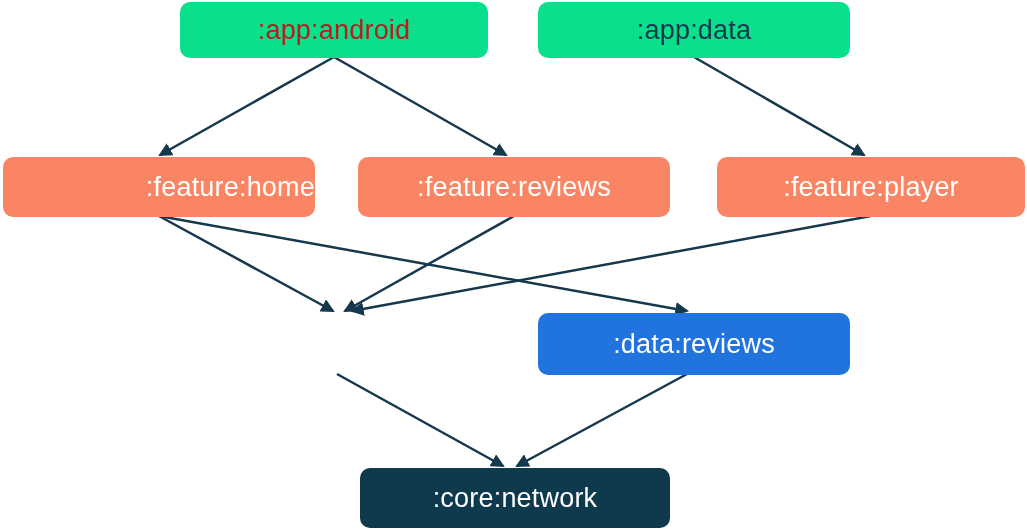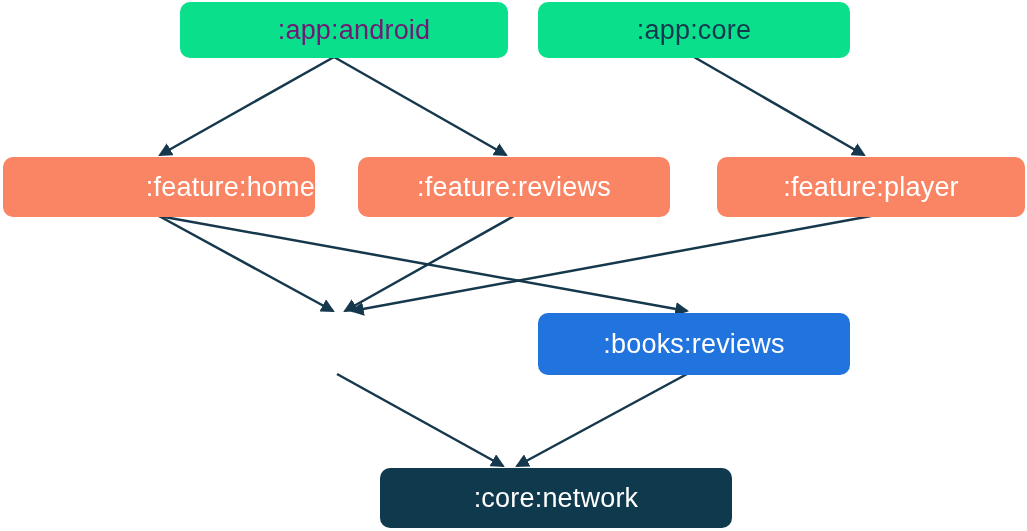--- a/index.html
+++ b/index.html
@@ -35,21 +35,21 @@
     white-space: nowrap;
   }
   
   #n-app-android    { left: 180px; top: 2px;   width: 308px; height: 56px; }
   #n-app-auto       { left: 538px; top: 2px;   width: 312px; height: 56px; }
   #n-feature-home   { left: 3px;   top: 157px; width: 312px; height: 60px; }
   #n-feature-reviews{ left: 358px; top: 157px; width: 312px; height: 60px; }
   #n-feature-player { left: 717px; top: 157px; width: 308px; height: 60px; }
   #n-data-books     { left: 180px; top: 313px; width: 310px; height: 62px; }
   #n-data-reviews   { left: 538px; top: 313px; width: 312px; height: 62px; }
-  #n-core-network   { left: 380px; top: 468px; width: 352px; height: 60px; }
+  #n-core-network   { left: 360px; top: 468px; width: 310px; height: 60px; }
 </style>
 </head>
 <body>
 
 <div id="canvas">
 
   <svg id="edges" xmlns="http://www.w3.org/2000/svg" width="1027" height="531" viewBox="0 0 1027 531">
     <defs>
       <marker id="arrowhead" viewBox="0 0 10 10" refX="8.5" refY="5" markerWidth="5.5" markerHeight="5.5" orient="auto-start-reverse">
         <path d="M0,0 L10,5 L0,10 z" fill="#16384c"></path>
@@ -59,42 +59,42 @@
       <line x1="334" y1="57" x2="506" y2="155" stroke="#16384c" stroke-width="2.5" marker-end="url(#arrowhead)"></line>
       <line x1="694" y1="57" x2="864" y2="155" stroke="#16384c" stroke-width="2.5" marker-end="url(#arrowhead)"></line>
       <line x1="159" y1="216" x2="333" y2="311" stroke="#16384c" stroke-width="2.5" marker-end="url(#arrowhead)"></line>
       <line x1="159" y1="216" x2="687" y2="311" stroke="#16384c" stroke-width="2.5" marker-end="url(#arrowhead)"></line>
       <line x1="514" y1="216" x2="345" y2="311" stroke="#16384c" stroke-width="2.5" marker-end="url(#arrowhead)"></line>
       <line x1="871" y1="216" x2="352" y2="311" stroke="#16384c" stroke-width="2.5" marker-end="url(#arrowhead)"></line>
       <line x1="337" y1="374" x2="503" y2="466" stroke="#16384c" stroke-width="2.5" marker-end="url(#arrowhead)"></line>
       <line x1="687" y1="374" x2="517" y2="466" stroke="#16384c" stroke-width="2.5" marker-end="url(#arrowhead)"></line>
     </svg>
 
-  <div class="node" id="n-app-android" style="background: rgb(10, 224, 140); color: #701a75; padding-left: 20px;">
+  <div class="node" id="n-app-android" style="background: rgb(10, 224, 140); color: #b91c1c;">
     <span>:app:android</span>
   </div>
 
   <div class="node" id="n-app-auto" style="background: rgb(10, 224, 140); color: rgb(20, 56, 78);">
-    <span>:app:core</span>
+    <span>:app:data</span>
   </div>
 
   <div class="node" id="n-feature-home" style="background: rgb(250, 133, 100); color: rgb(255, 255, 255); justify-content: flex-end;">
     <span>:feature:home</span>
   </div>
 
   <div class="node" id="n-feature-reviews" style="background: rgb(250, 133, 100); color: rgb(255, 255, 255); align-items: center;">
     <span>:feature:reviews</span>
   </div>
 
   <div class="node" id="n-feature-player" style="background: rgb(250, 133, 100); color: rgb(255, 255, 255);">
     <span>:feature:player</span>
   </div>
 
 
   <div class="node" id="n-data-reviews" style="background: rgb(33, 115, 222); color: rgb(255, 255, 255);">
-    <span>:books:reviews</span>
+    <span>:data:reviews</span>
   </div>
 
   <div class="node" id="n-core-network" style="background: rgb(15, 57, 77); color: rgb(255, 255, 255);">
     <span>:core:network</span>
   </div>
 
 </div>
 
 </body></html>

